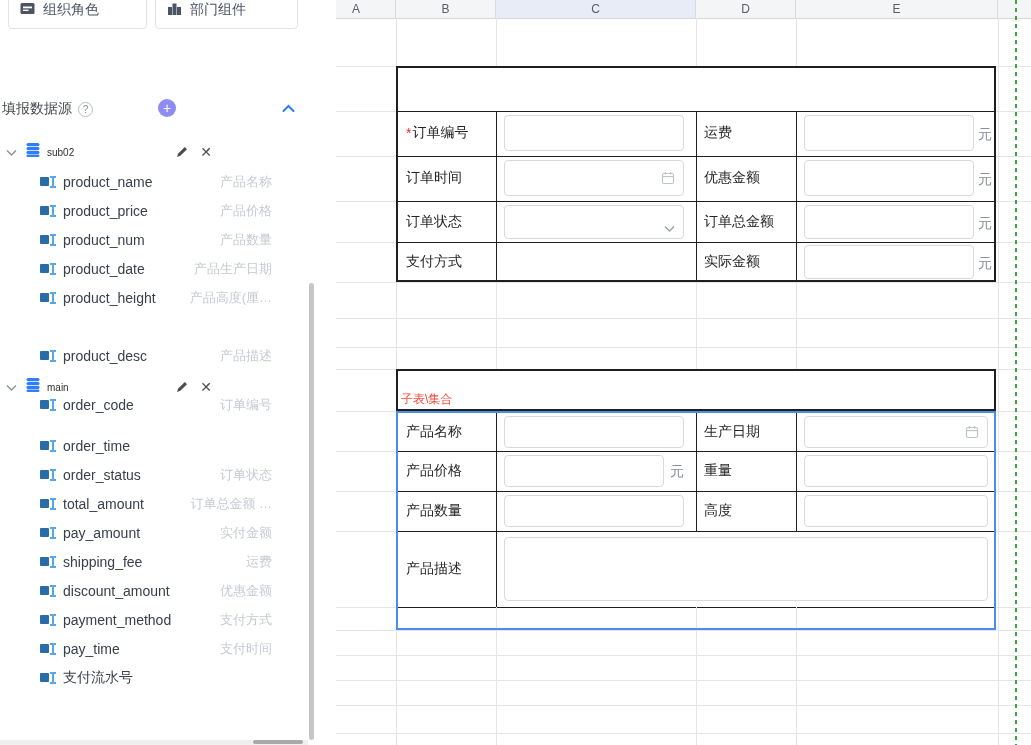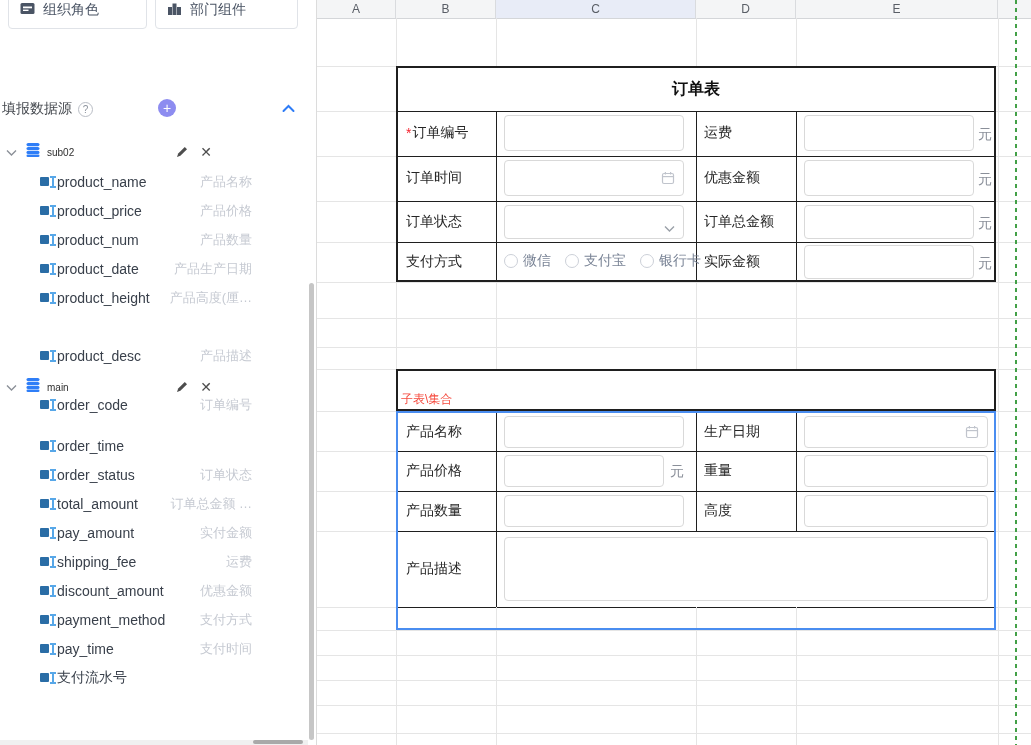--- a/index.html
+++ b/index.html
@@ -28,34 +28,34 @@
   .radio-group{position:absolute;display:flex;align-items:center;gap:14px;}
   .radio-item{display:flex;align-items:center;gap:5px;font-size:14px;color:#7a8496;}
   .radio-dot{width:14px;height:14px;border:1px solid #ccd0d8;border-radius:50%;background:#fff;box-sizing:border-box;}
   .req{color:#f5222d;margin-right:1px;}
   
   .t2-titlebox{position:absolute;background:#fff;border:2px solid #1f1f1f;box-sizing:border-box;z-index:10;}
   .t2-body{position:absolute;background:#fff;border:2px solid #4a8df0;box-sizing:border-box;z-index:11;}
   .tag-red{position:absolute;font-size:12px;color:#f5493d;z-index:12;}
   .gl-faint{position:absolute;width:1px;background:#e5e5e5;}
   
-  .sidebar{position:absolute;left:0;top:0;width:316px;height:745px;background:#fff;z-index:40;overflow:hidden;}
+  .sidebar{position:absolute;left:0;top:0;width:316px;height:745px;background:#fff;z-index:40;overflow:hidden;padding-left:20px;}
   .comp-btn{position:absolute;border:1px solid #e0e3e8;border-radius:4px;background:#fff;display:flex;
             align-items:center;gap:8px;padding-left:11px;font-size:14px;color:#4a5464;box-sizing:border-box;}
   .sec-title{position:absolute;display:flex;align-items:center;gap:6px;font-size:14px;color:#45494f;}
   .help-circ{width:15px;height:15px;border:1px solid #b9bdc5;border-radius:50%;display:flex;align-items:center;
              justify-content:center;font-size:10px;color:#8c929c;box-sizing:border-box;}
   .add-btn{position:absolute;width:18px;height:18px;border-radius:50%;background:#8d8cf0;color:#fff;display:flex;
            align-items:center;justify-content:center;font-size:14px;line-height:1;}
   .ds-head{position:absolute;left:0;height:24px;display:flex;align-items:center;}
   .ds-name{font-size:10px;color:#2f2f2f;margin-left:6px;}
   .tree-chev{margin-left:6px;}
   .icon-btn{position:absolute;width:16px;height:16px;display:flex;align-items:center;justify-content:center;}
   .x-glyph{font-size:14px;color:#4d4d4d;}
-  .field-row{position:absolute;left:40px;right:64px;height:22px;display:flex;align-items:center;}
+  .field-row{position:absolute;left:40px;right:64px;height:22px;display:flex;align-items:center;gap:6px;}
   .fname{font-size:14px;color:#39404b;white-space:nowrap;}
   .flabel{margin-left:auto;font-size:13px;color:#c6cad2;white-space:nowrap;}
   .f-icon{width:17px;height:12px;position:relative;flex:0 0 17px;}
   .f-icon .sq{position:absolute;left:0;top:1px;width:9px;height:9px;background:#2a6da6;border-radius:1px;}
   .f-icon .ibeam{position:absolute;left:10px;top:0;width:6px;height:12px;
       background:linear-gradient(#57a7e8,#57a7e8) center/2px 100% no-repeat;}
   .f-icon .ibeam::before,.f-icon .ibeam::after{content:"";position:absolute;left:0;width:6px;height:2px;background:#57a7e8;}
   .f-icon .ibeam::after{bottom:0;}
   .v-thumb{position:absolute;left:309px;width:5px;border-radius:3px;background:#c6c6c6;}
   .h-track{position:absolute;left:0;width:308px;height:5px;background:#f0f0f0;}
@@ -106,21 +106,20 @@
       <div class="gl-v" style="left: 79px;"></div>
       <div class="gl-v" style="left: 179px;"></div>
       <div class="gl-v" style="left: 379px;"></div>
       <div class="gl-v" style="left: 479px;"></div>
       <div class="gl-v" style="left: 681px;"></div>
     </div>
 
   <div class="pagebreak" style="left:698px;"></div>
 
   <div class="t-outer" style="left:79px;top:66px;width:600px;height:216px;">
-    <div class="t-title" style="top:0;height:43px;">订单表</div>
     <div class="hline" style="top:43px;"></div>
     <div class="hline" style="top:88px;"></div>
     <div class="hline" style="top:133px;"></div>
     <div class="hline" style="top:174px;"></div>
     <div class="vline" style="left:98px;top:43px;bottom:0;"></div>
     <div class="vline" style="left:298px;top:43px;bottom:0;"></div>
     <div class="vline" style="left:398px;top:43px;bottom:0;"></div>
 
     <div class="cell-label" style="left:8px;top:55px;">
         <span class="req">*</span>
@@ -152,34 +151,20 @@
         <svg width="11" height="8" viewBox="0 0 11 8">
             <polyline points="1,1.5 5.5,6 10,1.5" fill="none" stroke="#9aa0a8" stroke-width="1.4"></polyline>
           </svg>
       </span>
     </div>
     <div class="cell-label" style="left:306px;top:144px;">订单总金额</div>
     <div class="fake-input" style="left:406px;top:137px;width:170px;height:34px;"></div>
     <div class="suffix" style="left:580px;top:147px;">元</div>
 
     <div class="cell-label" style="left:8px;top:184px;">支付方式</div>
-    <div class="radio-group" style="left:106px;top:184px;">
-      <span class="radio-item">
-          <span class="radio-dot"></span>
-          <span>微信</span>
-        </span>
-      <span class="radio-item">
-          <span class="radio-dot"></span>
-          <span>支付宝</span>
-        </span>
-      <span class="radio-item">
-          <span class="radio-dot"></span>
-          <span>银行卡</span>
-        </span>
-    </div>
     <div class="cell-label" style="left:306px;top:184px;">实际金额</div>
     <div class="fake-input" style="left:406px;top:177px;width:170px;height:34px;"></div>
     <div class="suffix" style="left:580px;top:187px;">元</div>
   </div>
 
   <div class="t2-titlebox" style="left:79px;top:369px;width:600px;height:42px;">
     <div class="tag-red" style="left:3px;bottom:1px;">子表\集合</div>
   </div>
   <div class="t2-body" style="left:79px;top:411px;width:600px;height:219px;">
     <div class="hline" style="top:38px;"></div>

